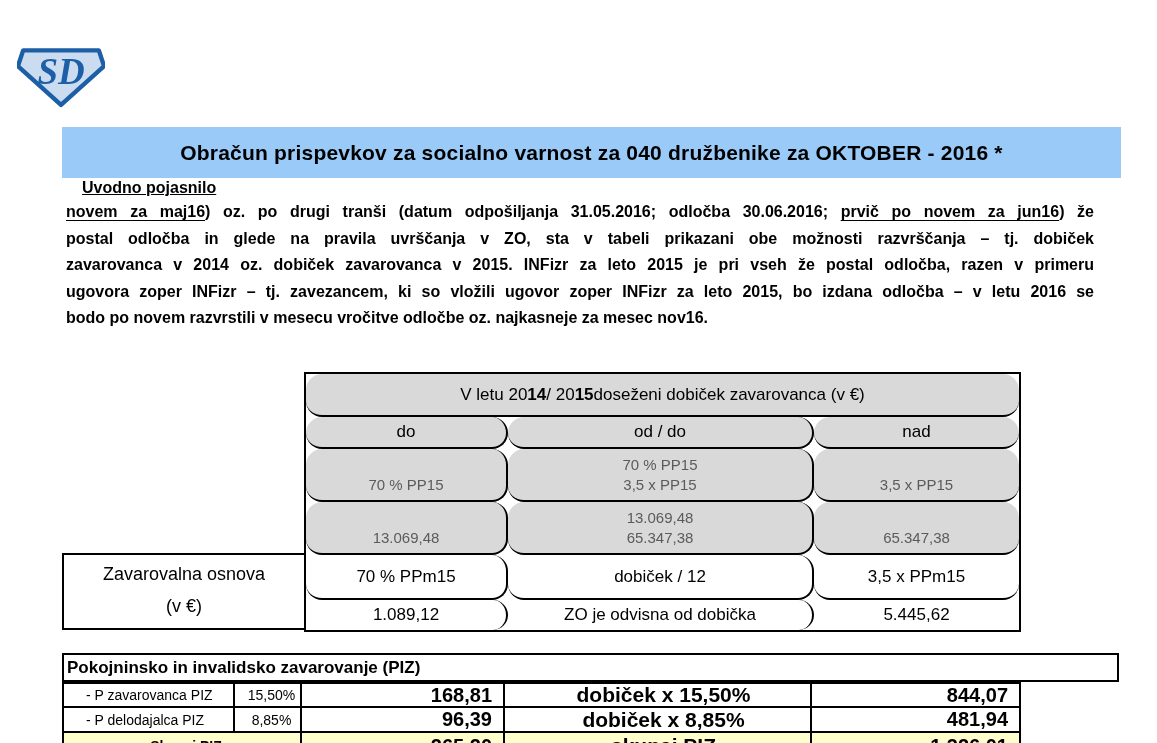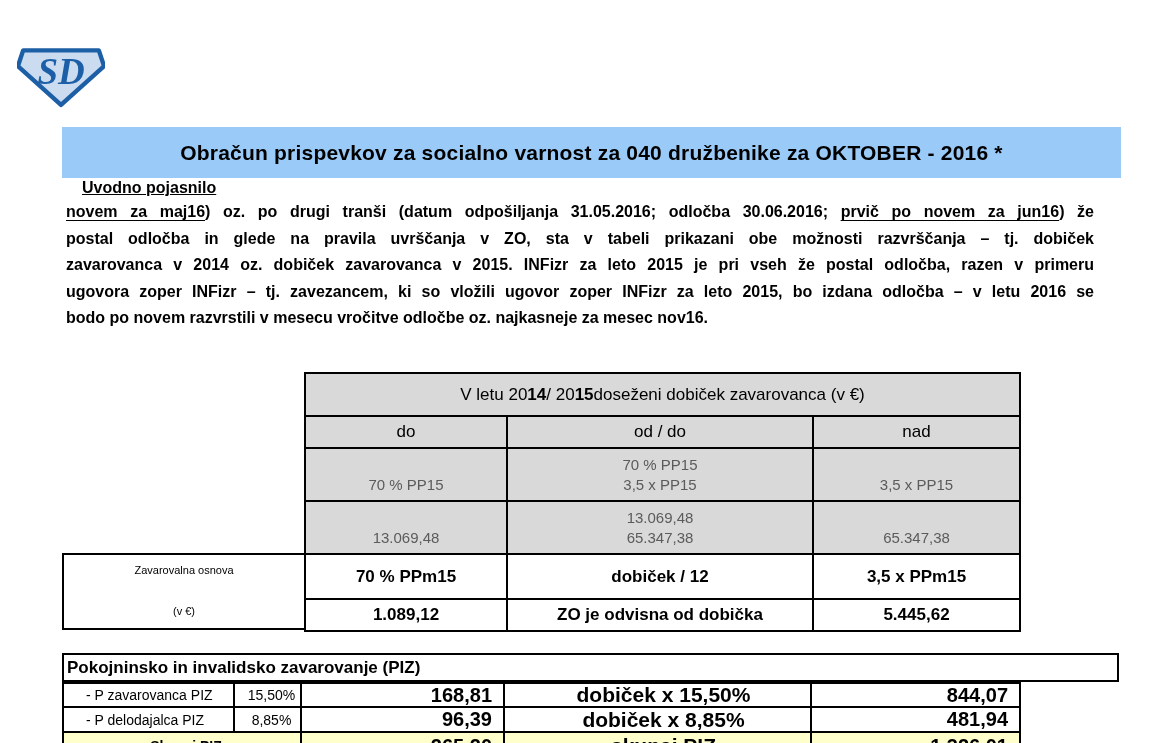--- a/index.html
+++ b/index.html
@@ -41,36 +41,36 @@
   
   .t1{
     position:absolute;left:304px;top:372px;
     display:grid;
     grid-template-columns:202px 306px 205px;
     grid-template-rows:43px 32px 53px 53px 45px 30px;
     border:2px solid var(--line);
     background:#fff;
   }
   .t1 .cell{border-right:2px solid var(--line);border-bottom:2px solid var(--line);
-    display:flex;align-items:center;justify-content:center;font-size:17px;}
+    display:flex;align-items:center;justify-content:center;font-size:17px;border-radius:16px;}
   .t1 .cell.lastcol{border-right:none;}
   .t1 .cell.lastrow{border-bottom:none;}
   .t1 .gray{background:var(--gray-bg);}
   .t1 .span3{grid-column:1/4;}
   .t1 .muted{color:var(--muted);font-size:15px;}
   .t1 .bottom{align-items:flex-end;padding-bottom:7px;}
   .t1 .two{flex-direction:column;justify-content:space-between;padding:7px 0 7px;}
-  .t1 .boldcell{font-weight:bold;}
+  .t1 .boldcell{font-weight:normal;}
 
   
   .zav-label{
     position:absolute;left:62px;top:553px;width:244px;height:77px;
     border:2px solid var(--line);background:#fff;
     display:flex;flex-direction:column;justify-content:space-between;align-items:center;
-    padding:9px 9px 11px;font-size:11px;
+    padding:9px 9px 11px;font-size:18px;
   }
 
   
   .piz-header{
     position:absolute;left:62px;top:653px;width:1057px;height:29px;
     border:2px solid var(--line);background:#fff;
     display:flex;align-items:center;
     padding-left:3px;font-size:17px;font-weight:bold;
   }
   .t2{

